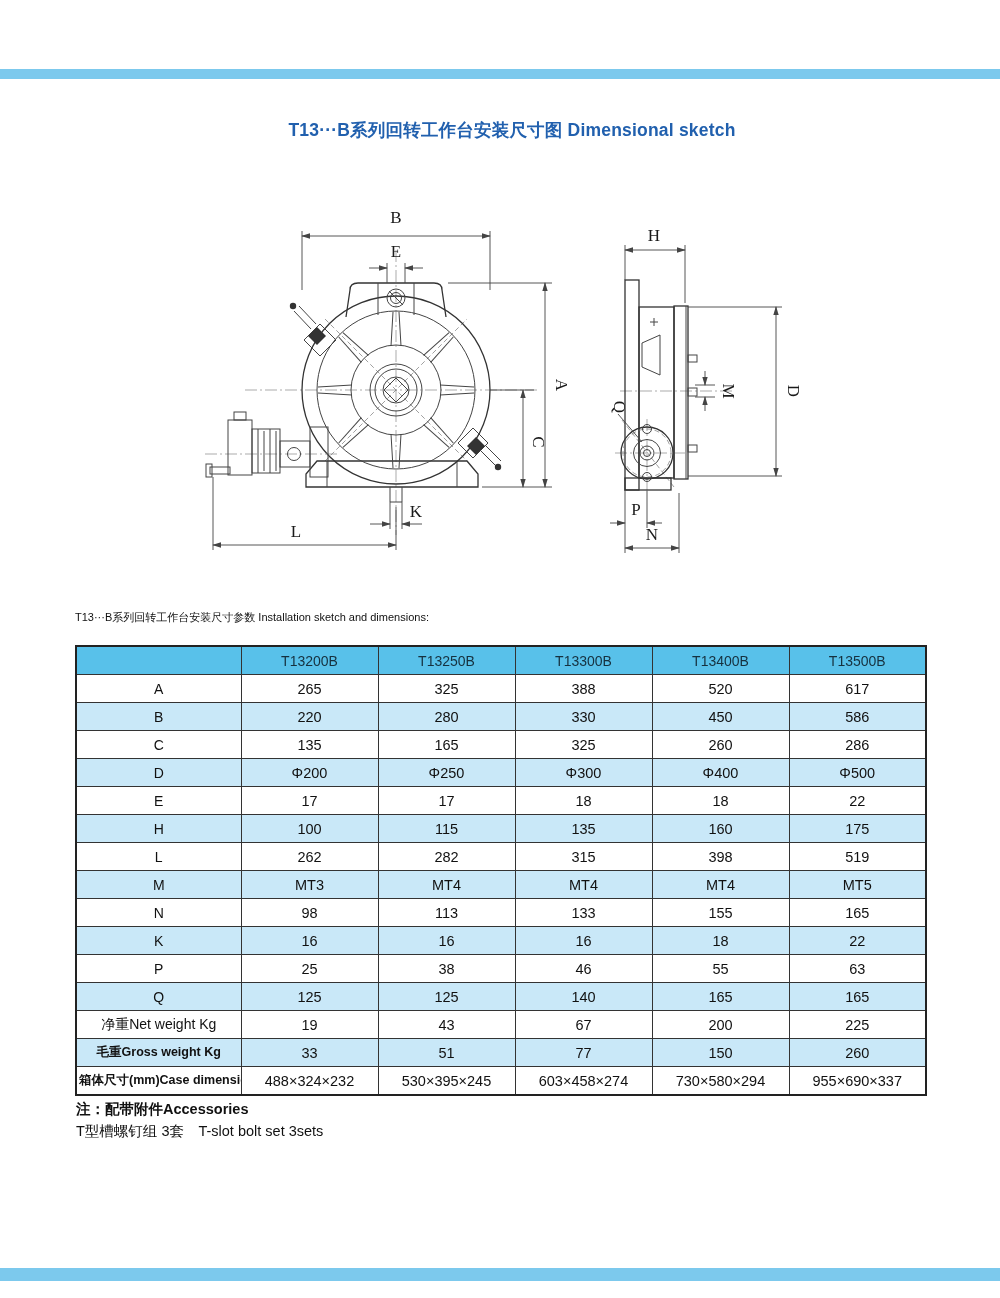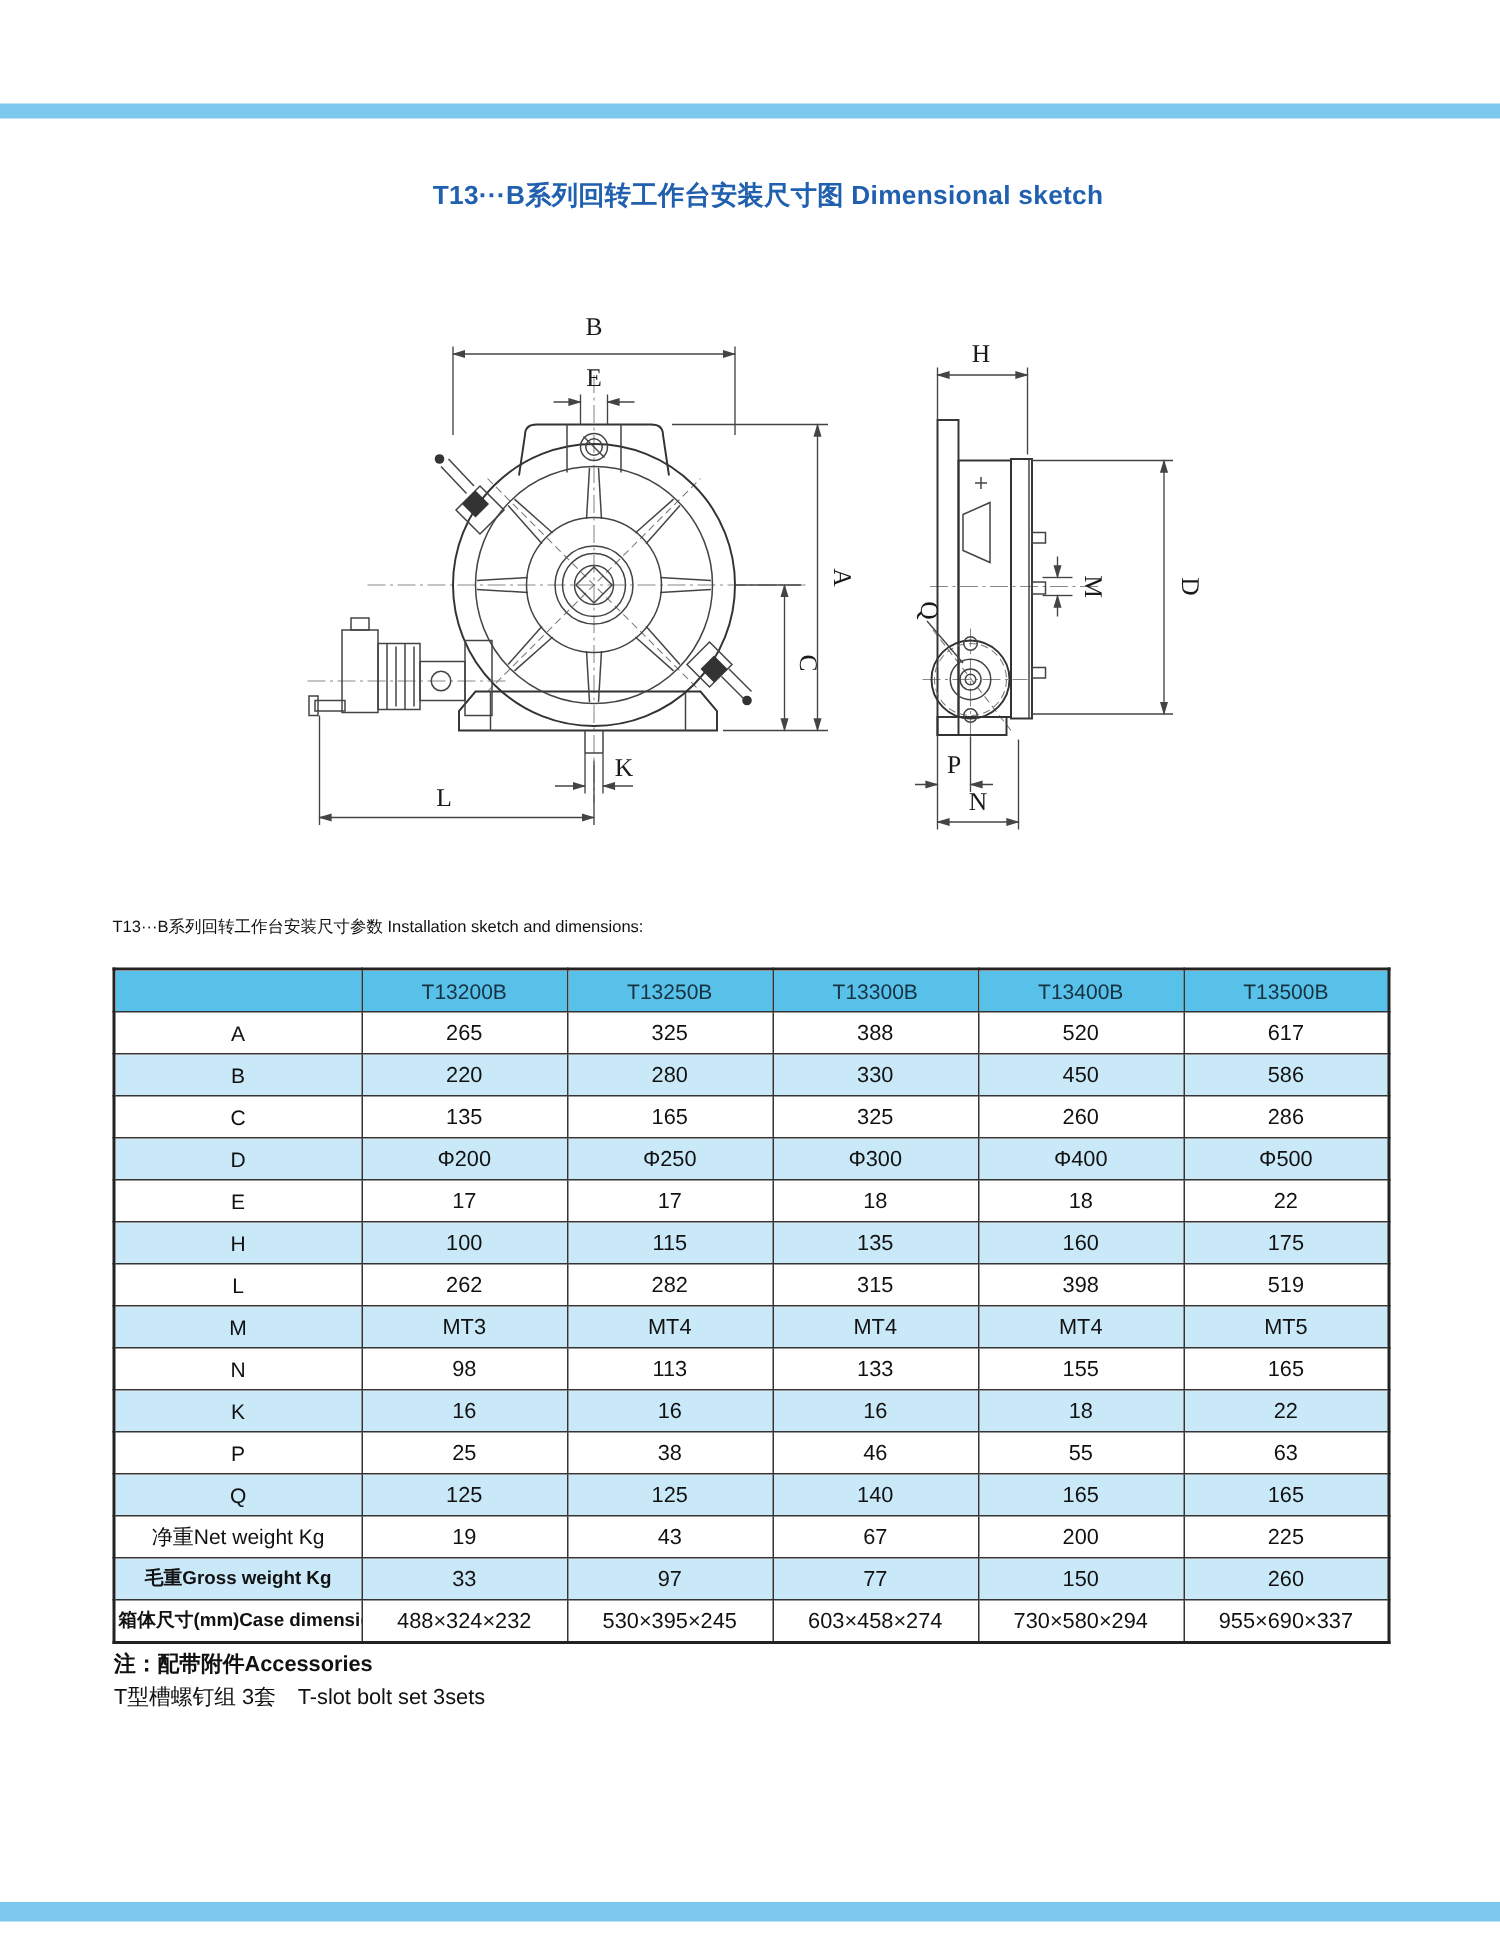--- a/index.html
+++ b/index.html
@@ -344,21 +344,21 @@
           <td class="rowlabel">净重Net weight Kg</td>
           <td>19</td>
           <td>43</td>
           <td>67</td>
           <td>200</td>
           <td>225</td>
         </tr>
         <tr class="alt">
           <td class="rowlabel long">毛重Gross weight Kg</td>
           <td>33</td>
-          <td>97</td>
+          <td>51</td>
           <td>77</td>
           <td>150</td>
           <td>260</td>
         </tr>
         <tr>
           <td class="rowlabel long">箱体尺寸(mm)Case dimensions</td>
           <td>488×324×232</td>
           <td>530×395×245</td>
           <td>603×458×274</td>
           <td>730×580×294</td>

